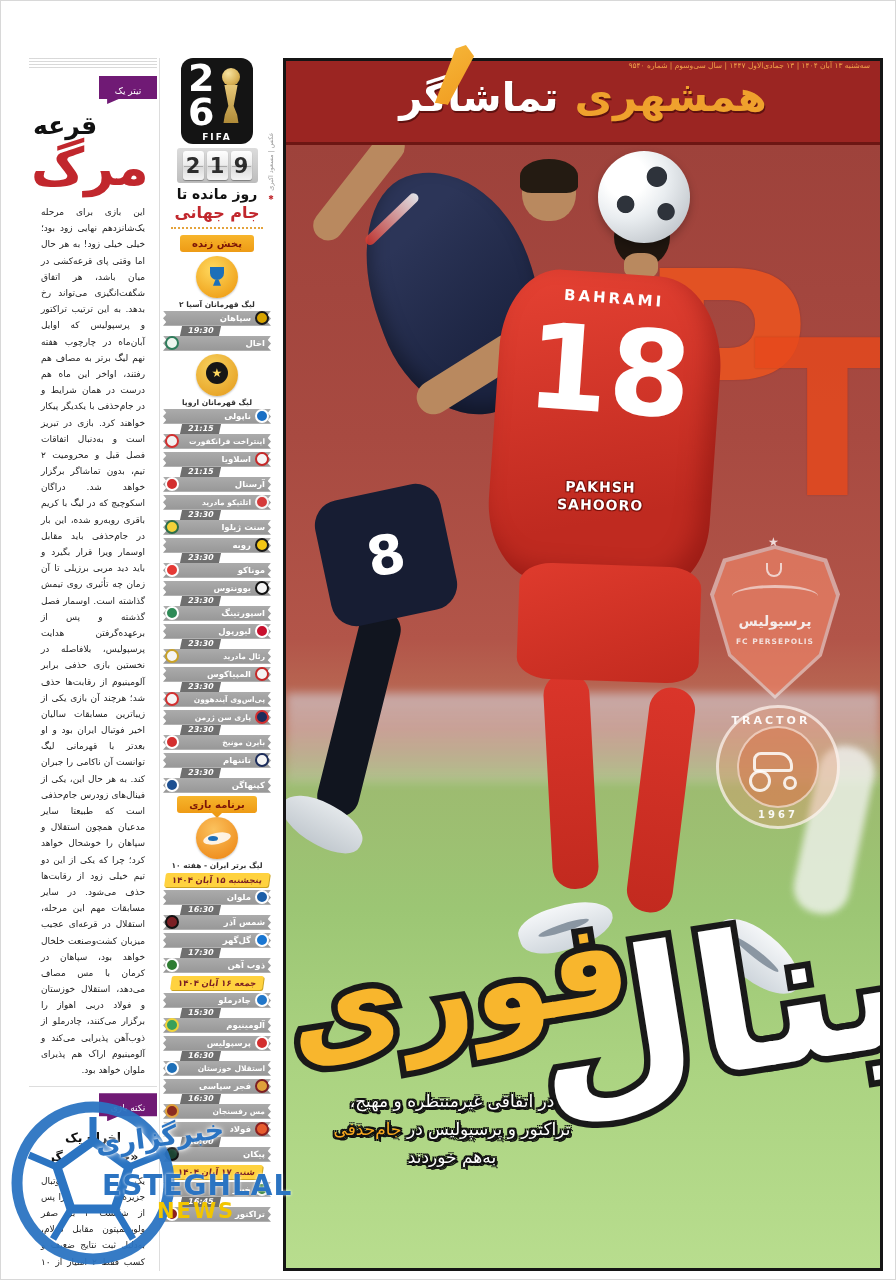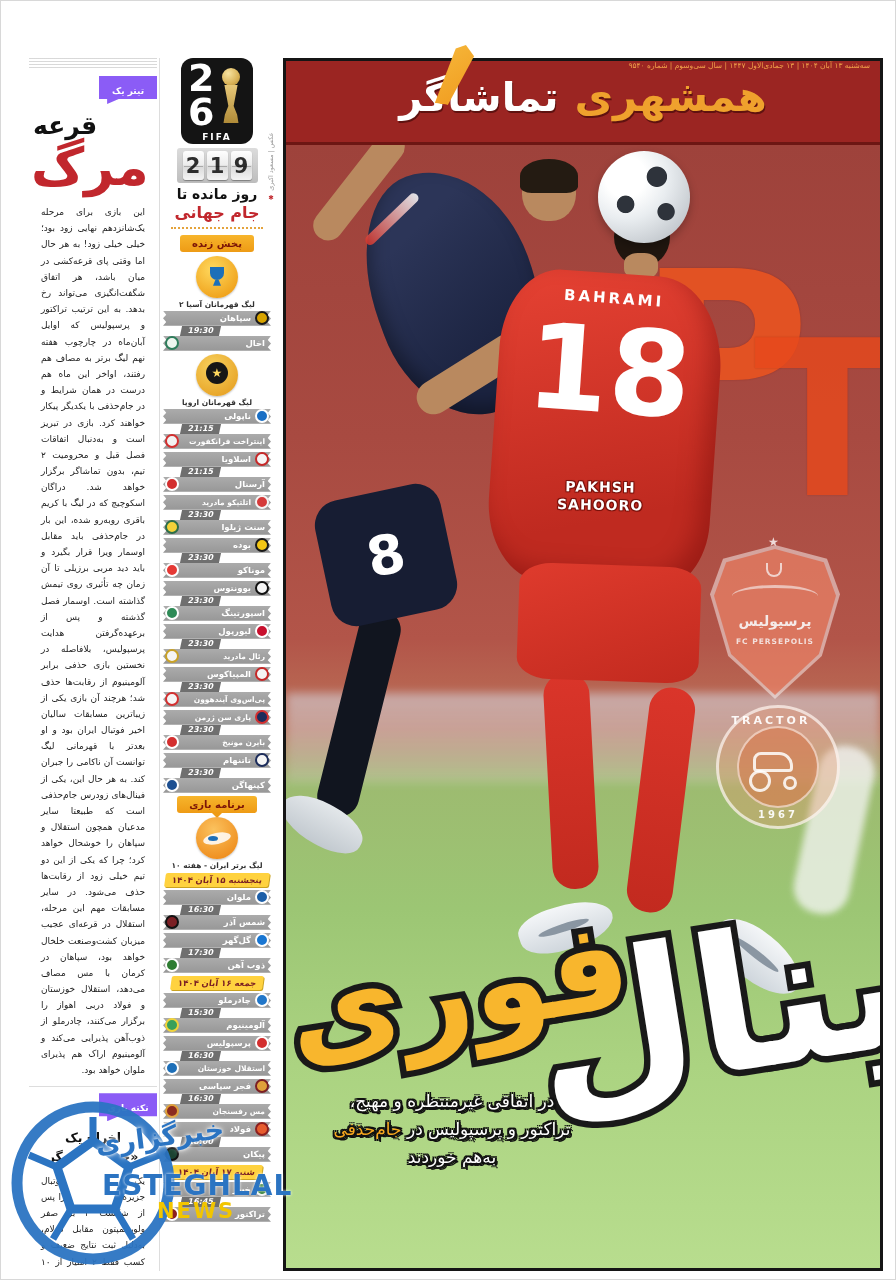--- a/index.html
+++ b/index.html
@@ -2,21 +2,21 @@
 <html lang="fa"><head>
 <meta charset="utf-8">
 <style>
   html,body{margin:0;padding:0;background:#fff;}
   *{box-sizing:border-box;font-family:"DejaVu Sans",sans-serif;}
   .page{position:relative;width:896px;height:1280px;background:#fff;overflow:hidden;border:1px solid #d8d8d8;}
 
   
   .left-col{position:absolute;left:28px;top:57px;width:128px;height:1213px;overflow:hidden;direction:rtl;}
   .ornament{height:12px;margin-bottom:6px;background:repeating-linear-gradient(#cfcfcf 0 1px,transparent 1px 3px);opacity:.8;}
-  .tab{background:#8b5cf6;color:#fff;font-size:9px;font-weight:bold;width:58px;padding:10px 4px 8px;text-align:center;margin:0 0 8px auto;clip-path:polygon(0 0,100% 0,100% 82%,34% 82%,14% 100%,14% 82%,0 82%);}
+  .tab{background:#701a75;color:#fff;font-size:9px;font-weight:normal;width:58px;padding:10px 4px 8px;text-align:center;margin:0 0 8px auto;clip-path:polygon(0 0,100% 0,100% 82%,34% 82%,14% 100%,14% 82%,0 82%);}
   .h1a{font-size:25px;font-weight:900;color:#111;text-align:left;padding-left:4px;line-height:1.1;}
   .h1b{font-size:52px;font-weight:900;color:#c1272d;text-align:left;padding-left:2px;line-height:1.05;margin-bottom:10px;}
   .body{font-size:9px;line-height:1.8;color:#1c1c1c;text-align:justify;margin:0 12px 8px;}
   .rule{border-top:1px solid #ddd;margin:6px 0;}
   .subhead3{font-size:12.5px;font-weight:900;color:#111;text-align:center;margin:4px 8px 6px;line-height:1.5;}
 
   
   .enews{position:absolute;left:6px;top:1082px;width:270px;height:196px;z-index:5;}
   .enews .fa{position:absolute;left:88px;top:38px;color:#2b74c2;font-size:27px;font-weight:900;transform:rotate(-7deg);text-shadow:0 0 3px #fff,0 0 6px #fff;}
   .enews .en1{position:absolute;left:95px;top:86px;color:#2b74c2;font-size:28px;font-weight:900;letter-spacing:1px;text-shadow:0 0 3px #fff;}
@@ -235,21 +235,21 @@
           <div class="trow">
             <span class="tchip">23:30</span>
           </div>
           <div class="bar away">
             <i class="dot" style="background: rgb(243, 210, 58); border-color: rgb(44, 110, 73);"></i>
             <span class="tname">سنت ژیلوا</span>
           </div>
         </div>
         <div class="match">
           <div class="bar home">
-            <span class="tname">بوده</span>
+            <span class="tname">روبه</span>
             <i class="dot" style="background: rgb(243, 198, 20); border-color: rgb(26, 26, 26);"></i>
           </div>
           <div class="trow">
             <span class="tchip">23:30</span>
           </div>
           <div class="bar away">
             <i class="dot" style="background: rgb(229, 57, 53); border-color: rgb(255, 255, 255);"></i>
             <span class="tname">موناکو</span>
           </div>
         </div>

